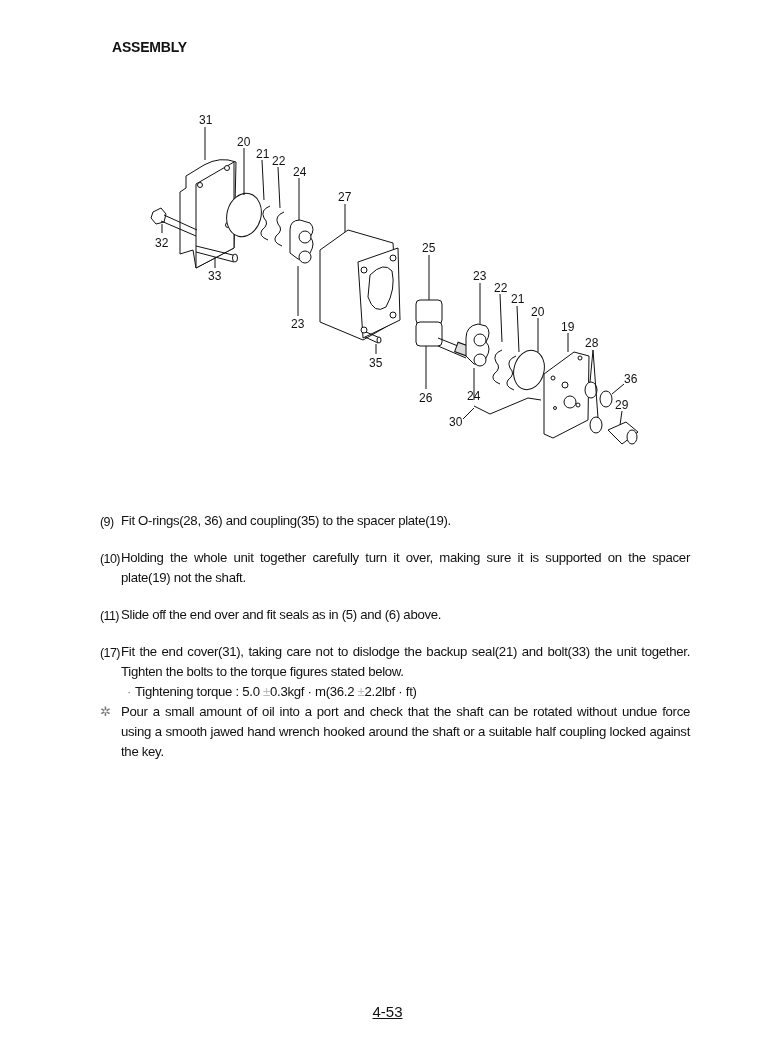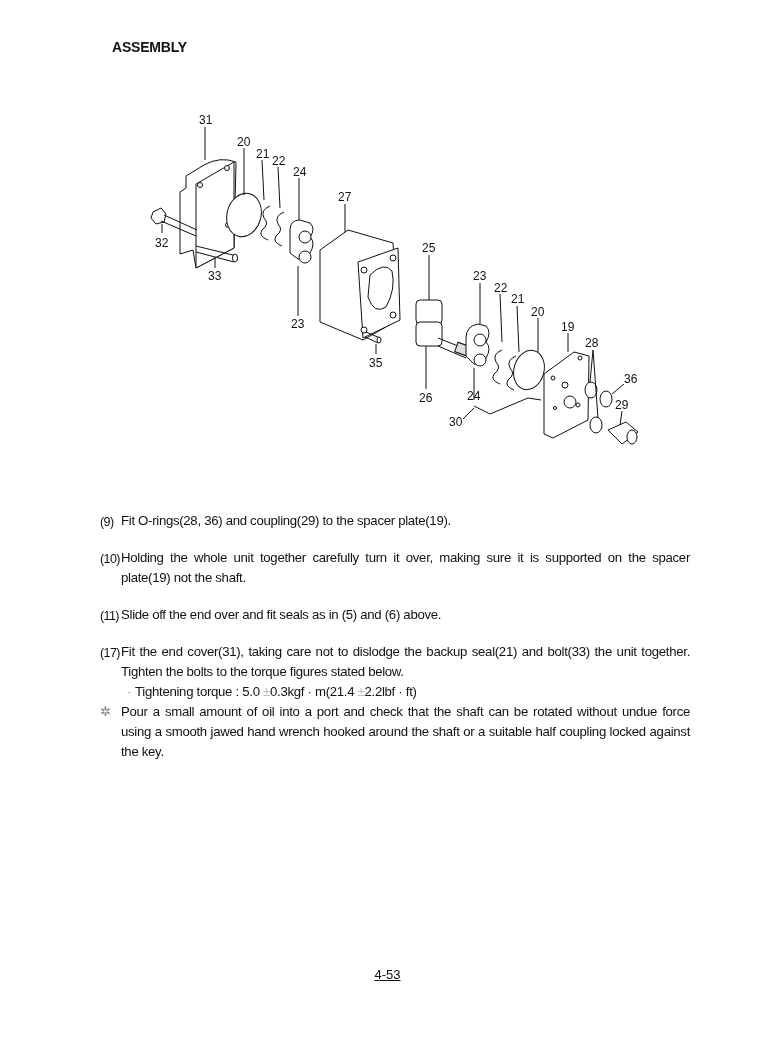--- a/index.html
+++ b/index.html
@@ -9,21 +9,21 @@
   .figure { position:absolute; left:0; top:0; width:775px; height:480px;padding-left:8px; }
   .figure svg text { font-family:"Liberation Sans", sans-serif; font-size:12px; fill:#111; }
   .steps { position:absolute; left:100px; top:511px; width:590px; font-size:13.2px; line-height:20px; letter-spacing:-0.3px; }
   .step { position:relative; padding-left:21px; text-align:justify; }
   .step .num { position:absolute; left:0; top:1px; font-size:12.5px; letter-spacing:-0.6px; }
   .step.gap { margin-top:17px; }
   .sub { padding-left:6px; }
   .sub .dot { color:#888; padding-right:4px; }
   .pm { color:#bbb; }
   .note .num { color:#777; font-size:13px; top:0; }
-  .page-number { position:absolute; left:0; width:775px; top:967px; text-align:center; font-size:13px;text-decoration:underline; }
+  .page-number { position:absolute; left:0; width:775px; top:1003px; text-align:center; font-size:15px;text-decoration:underline; }
 </style>
 </head>
 <body>
 
 <div class="heading">ASSEMBLY</div>
 
 <div class="figure">
 <svg width="775" height="480" viewBox="0 0 775 480">
   <g fill="#fff" stroke="#111" stroke-width="1">
 
@@ -155,35 +155,35 @@
     <text x="411" y="402">26</text>
     <text x="459" y="400">24</text>
     <text x="441" y="426">30</text>
   </g>
 </svg>
 </div>
 
 <div class="steps">
   <div class="step">
     <span class="num">(9)</span>
-    <span>Fit O-rings(28, 36) and coupling(29) to the spacer plate(19).</span>
+    <span>Fit O-rings(28, 36) and coupling(35) to the spacer plate(19).</span>
   </div>
   <div class="step gap">
     <span class="num">(10)</span>
     <span>Holding the whole unit together carefully turn it over, making sure it is supported on the spacer plate(19) not the shaft.</span>
   </div>
   <div class="step gap">
     <span class="num">(11)</span>
     <span>Slide off the end over and fit seals as in (5) and (6) above.</span>
   </div>
   <div class="step gap">
     <span class="num">(17)</span>
     <span>Fit the end cover(31), taking care not to dislodge the backup seal(21) and bolt(33) the unit together.   Tighten the bolts to the torque figures stated below.</span>
     <div class="sub">
-      <span class="dot">·</span><span>Tightening torque : 5.0 </span><span class="pm">±</span><span>0.3kgf · m(21.4 </span><span class="pm">±</span><span>2.2lbf · ft)</span>
+      <span class="dot">·</span><span>Tightening torque : 5.0 </span><span class="pm">±</span><span>0.3kgf · m(36.2 </span><span class="pm">±</span><span>2.2lbf · ft)</span>
     </div>
   </div>
   <div class="step note">
     <span class="num">✲</span>
     <span>Pour a small amount of oil into a port and check that the shaft can be rotated without undue force using a smooth jawed hand wrench hooked around the shaft or a suitable half coupling locked against the key.</span>
   </div>
 </div>
 
 <div class="page-number">4-53</div>
 

